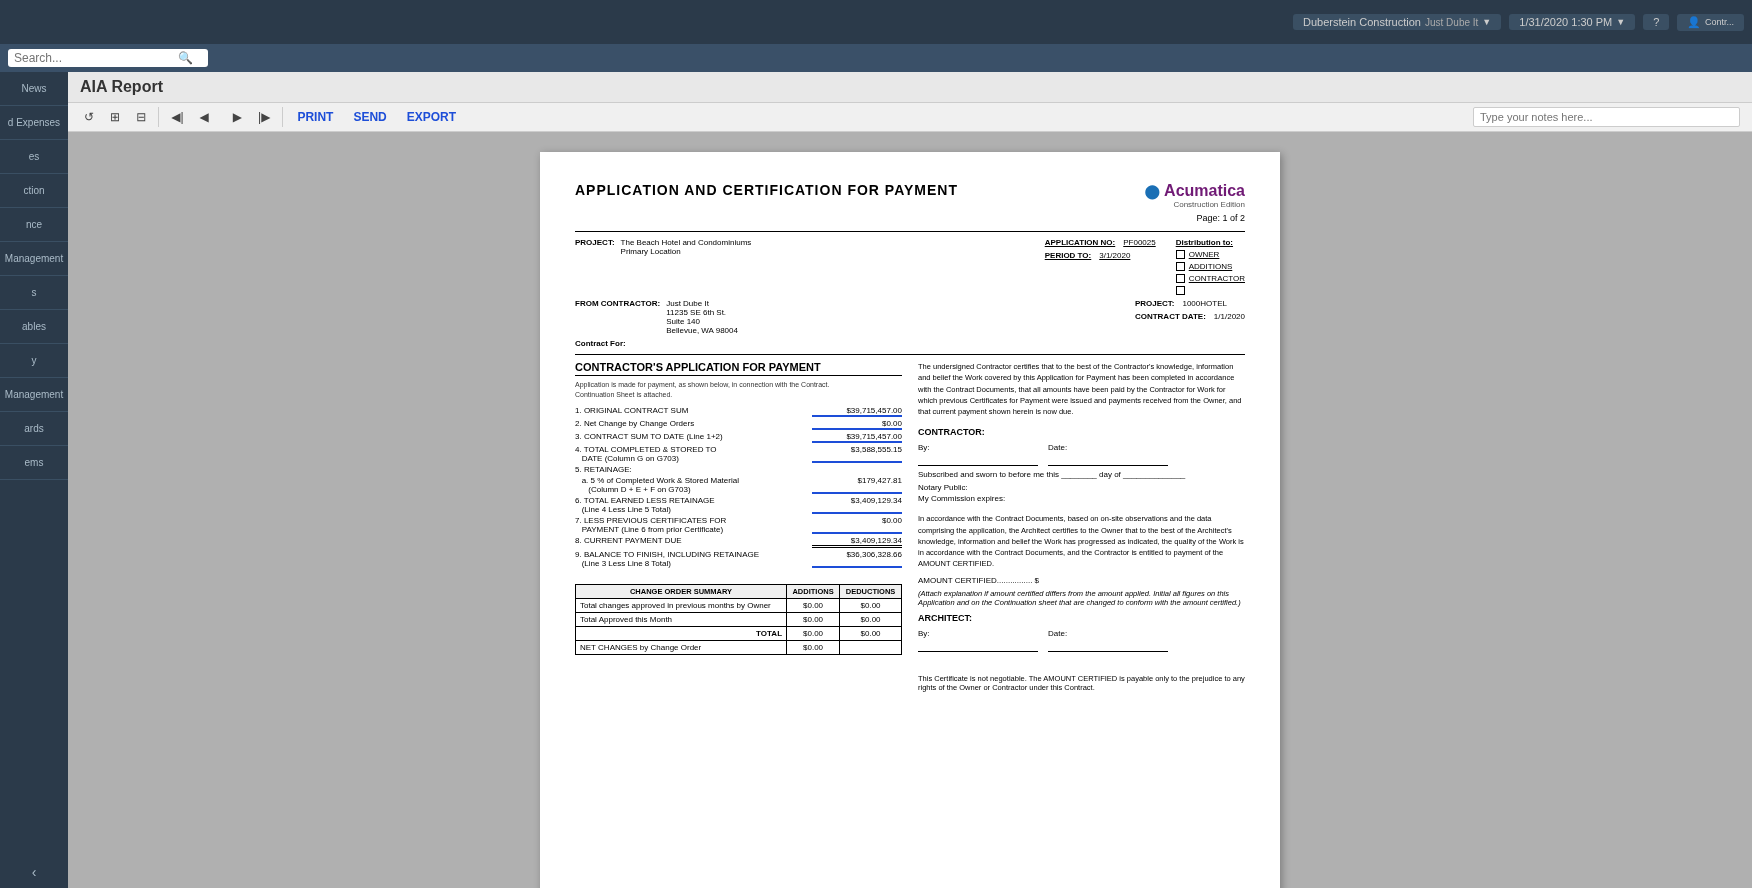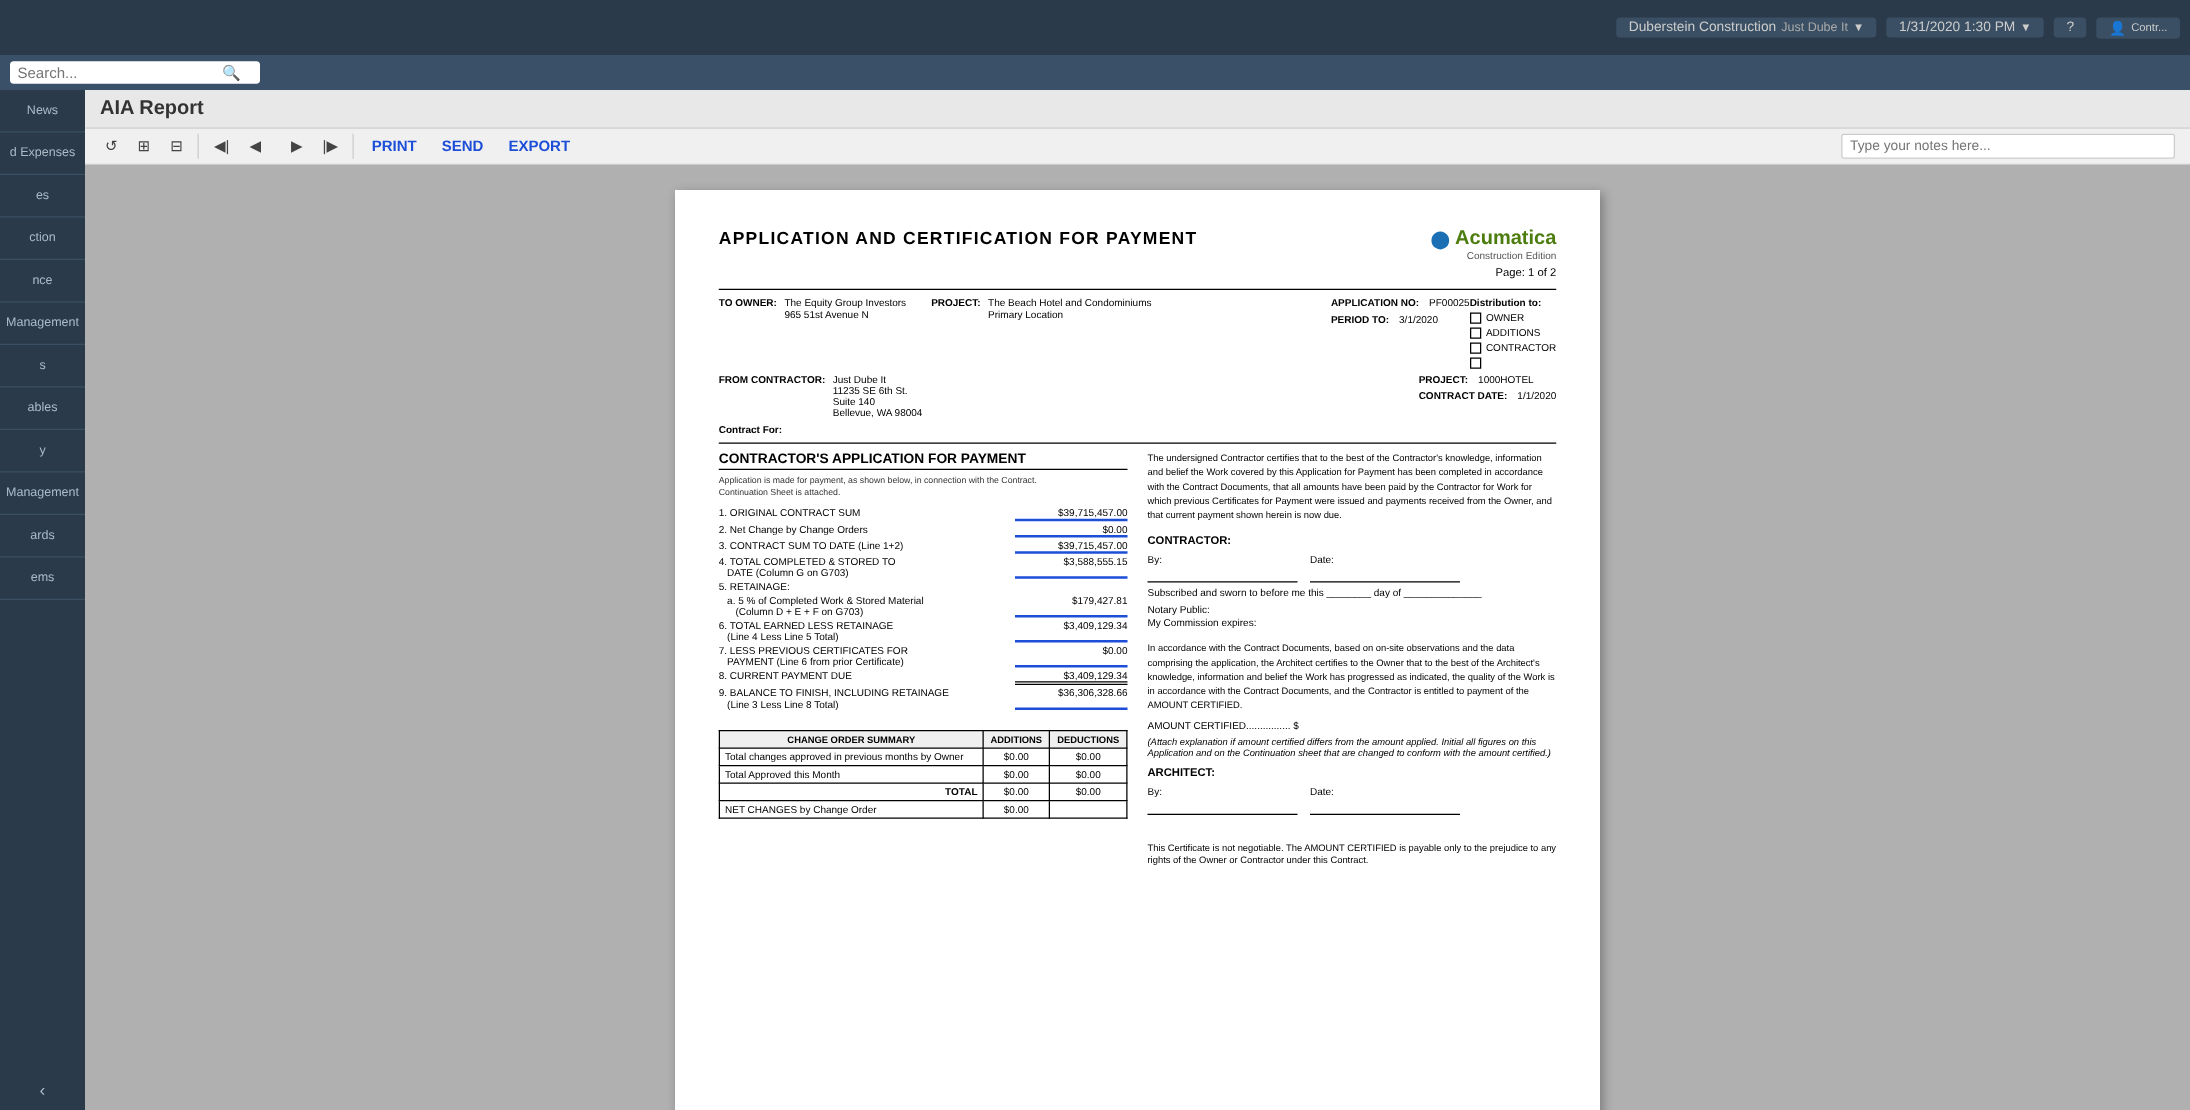--- a/index.html
+++ b/index.html
@@ -179,21 +179,21 @@
       font-size: 14px;
       font-weight: bold;
       letter-spacing: 1px;
     }
     .doc-logo {
       text-align: right;
     }
     .doc-logo .logo-text {
       font-size: 16px;
       font-weight: bold;
-      color: #4d7c0f;
+      color: #701a75;
     }
     .doc-logo .logo-sub {
       font-size: 8px;
       color: #555;
     }
     .doc-logo .page-info {
       font-size: 9px;
       margin-top: 4px;
     }
 
@@ -471,28 +471,24 @@
               <span class="logo-text">Acumatica</span>
             </div>
             <div class="logo-sub">Construction Edition</div>
             <div class="page-info">Page: 1 of 2</div>
           </div>
         </div>
 
         <div class="info-grid">
           <div class="info-row">
             <div class="info-cell">
-              <span class="info-label">TO OWNER:</span>
-              <span class="info-value">The Equity Group Investors<br>965 51st Avenue N</span>
-            </div>
-            <div class="info-cell">
               <span class="info-label">PROJECT:</span>
               <span class="info-value">The Beach Hotel and Condominiums<br>Primary Location</span>
             </div>
-            <div style="margin-left:auto; display:flex; ">
+            <div style="margin-left:auto; display:flex; gap:20px;text-decoration:underline;">
               <div>
                 <div style="display:flex; gap:8px; margin-bottom:4px;">
                   <span class="info-label">APPLICATION NO:</span>
                   <span class="info-value">PF00025</span>
                 </div>
                 <div style="display:flex; gap:8px;">
                   <span class="info-label">PERIOD TO:</span>
                   <span class="info-value">3/1/2020</span>
                 </div>
               </div>

